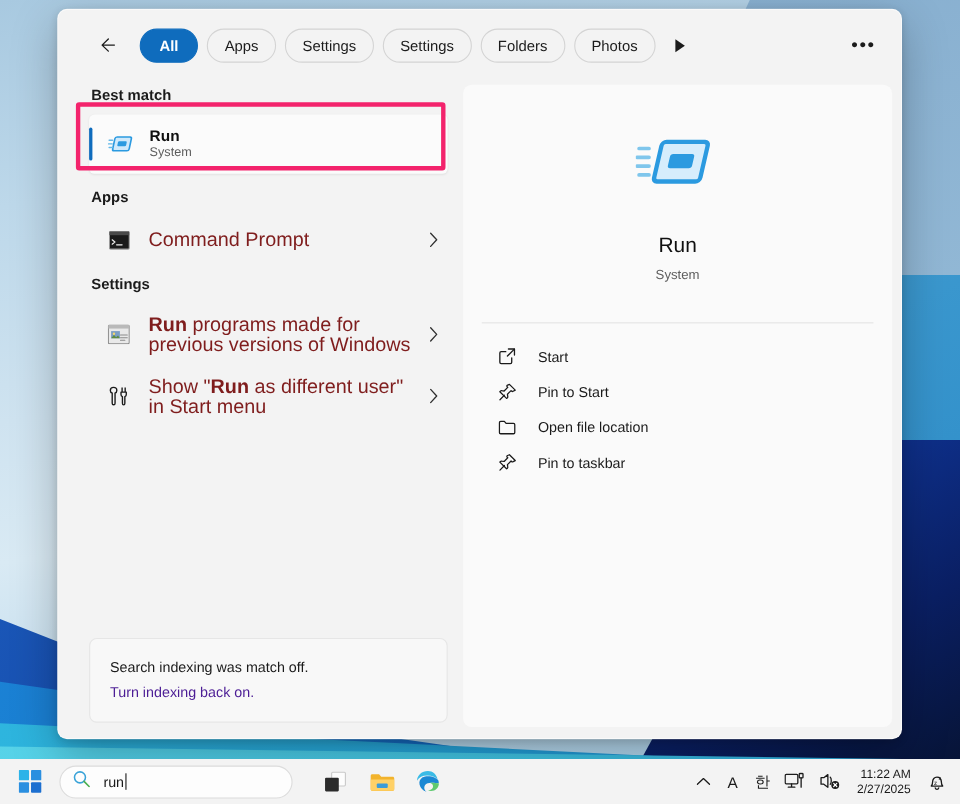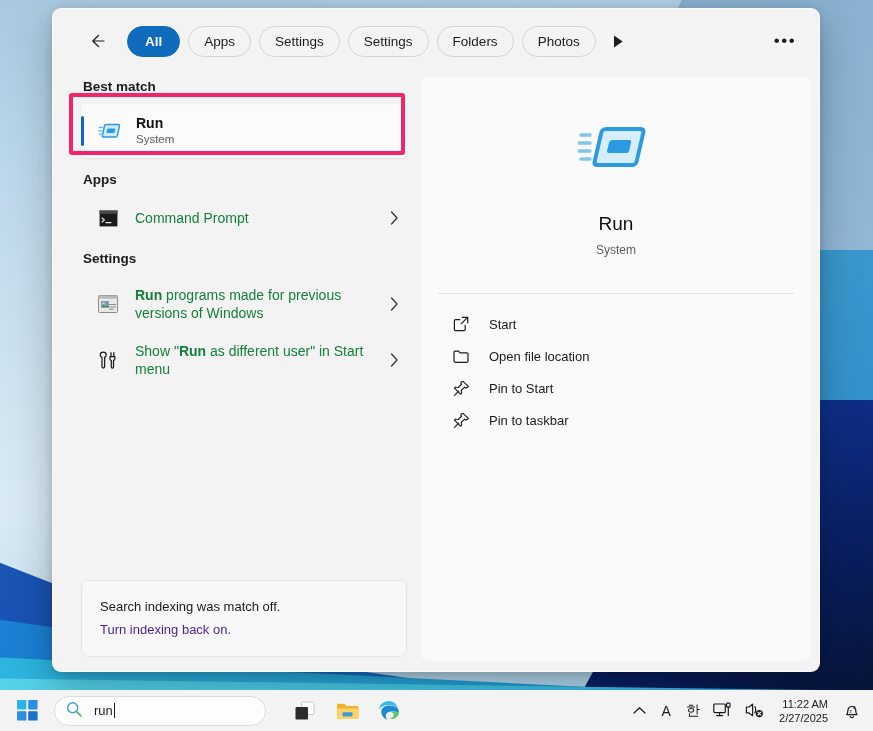--- a/index.html
+++ b/index.html
@@ -157,21 +157,21 @@
   .row {
     height: 42px; width: 326px;
     display: flex; align-items: center;
     border-radius: 5px; cursor: pointer;
     padding-left: 14px;
   }
   .row.tall { height: 56px; align-items: center; }
   .row-icon { width: 26px; flex: 0 0 26px; display: flex; align-items: center; justify-content: center; }
   .row-label {
     margin-left: 14px; flex: 1 1 auto;
-    font-size: 14px; color: #15803d; line-height: 18px;
+    font-size: 18px; color: #7f1d1d; line-height: 18px;
   }
   .row-label b { font-weight: 700; }
   .row-chev { width: 26px; flex: 0 0 26px; display: flex; align-items: center; justify-content: center; color: #303030; }
 
   
   .index-card {
     margin: 0 0 14px 0;
     width: 326px;
     background: #f8f8f8;
     border: 1px solid #e6e6e6;
@@ -392,34 +392,34 @@
             <svg width="16" height="16" viewBox="0 0 16 16" fill="none">
               <path d="M9.2 1.3H14.7V6.8" stroke="#1b1b1b" stroke-width="1.2" stroke-linecap="round" stroke-linejoin="round"></path>
               <path d="M14.6 1.4L8.3 7.7" stroke="#1b1b1b" stroke-width="1.2" stroke-linecap="round"></path>
               <path d="M12.2 9.3v4.1c0 .7-.5 1.2-1.2 1.2H2.6c-.7 0-1.2-.5-1.2-1.2V4.9c0-.7.5-1.2 1.2-1.2h4.2" stroke="#1b1b1b" stroke-width="1.2" stroke-linecap="round" stroke-linejoin="round"></path>
             </svg>
           </div>
           <div class="action-label">Start</div>
         </div>
         <div class="action">
           <div class="action-icon">
-            <svg width="16" height="15" viewBox="0 0 16 15" fill="none">
-              <path d="M1 3.3c0-.7.5-1.2 1.2-1.2h3.3l1.6 1.8h6.7c.7 0 1.2.5 1.2 1.2v7c0 .7-.5 1.2-1.2 1.2H2.2c-.7 0-1.2-.5-1.2-1.2z" stroke="#1b1b1b" stroke-width="1.2" stroke-linejoin="round"></path>
-            </svg>
-          </div>
-          <div class="action-label">Open file location</div>
-        </div>
-        <div class="action">
-          <div class="action-icon">
             <svg width="17" height="17" viewBox="0 0 17 17" fill="none">
               <path d="M10.1 1.4l5.3 5.3-1.9 1c-.5.3-1.1.2-1.5-.2l-.4-.4-3.3 3.3.3 2.1c.1.5-.1 1-.5 1.3l-.6.4-6.1-6.1.5-.5c.4-.4.9-.5 1.4-.4l2 .3 3.3-3.3-.4-.4c-.4-.4-.5-1-.2-1.5z" stroke="#1b1b1b" stroke-width="1.15" stroke-linejoin="round"></path>
               <path d="M5.6 11.2L1.5 15.4" stroke="#1b1b1b" stroke-width="1.15" stroke-linecap="round"></path>
             </svg>
           </div>
           <div class="action-label">Pin to Start</div>
+        </div>
+        <div class="action">
+          <div class="action-icon">
+            <svg width="16" height="15" viewBox="0 0 16 15" fill="none">
+              <path d="M1 3.3c0-.7.5-1.2 1.2-1.2h3.3l1.6 1.8h6.7c.7 0 1.2.5 1.2 1.2v7c0 .7-.5 1.2-1.2 1.2H2.2c-.7 0-1.2-.5-1.2-1.2z" stroke="#1b1b1b" stroke-width="1.2" stroke-linejoin="round"></path>
+            </svg>
+          </div>
+          <div class="action-label">Open file location</div>
         </div>
         <div class="action">
           <div class="action-icon">
             <svg width="17" height="17" viewBox="0 0 17 17" fill="none">
               <path d="M10.1 1.4l5.3 5.3-1.9 1c-.5.3-1.1.2-1.5-.2l-.4-.4-3.3 3.3.3 2.1c.1.5-.1 1-.5 1.3l-.6.4-6.1-6.1.5-.5c.4-.4.9-.5 1.4-.4l2 .3 3.3-3.3-.4-.4c-.4-.4-.5-1-.2-1.5z" stroke="#1b1b1b" stroke-width="1.15" stroke-linejoin="round"></path>
               <path d="M5.6 11.2L1.5 15.4" stroke="#1b1b1b" stroke-width="1.15" stroke-linecap="round"></path>
             </svg>
           </div>
           <div class="action-label">Pin to taskbar</div>
         </div>

